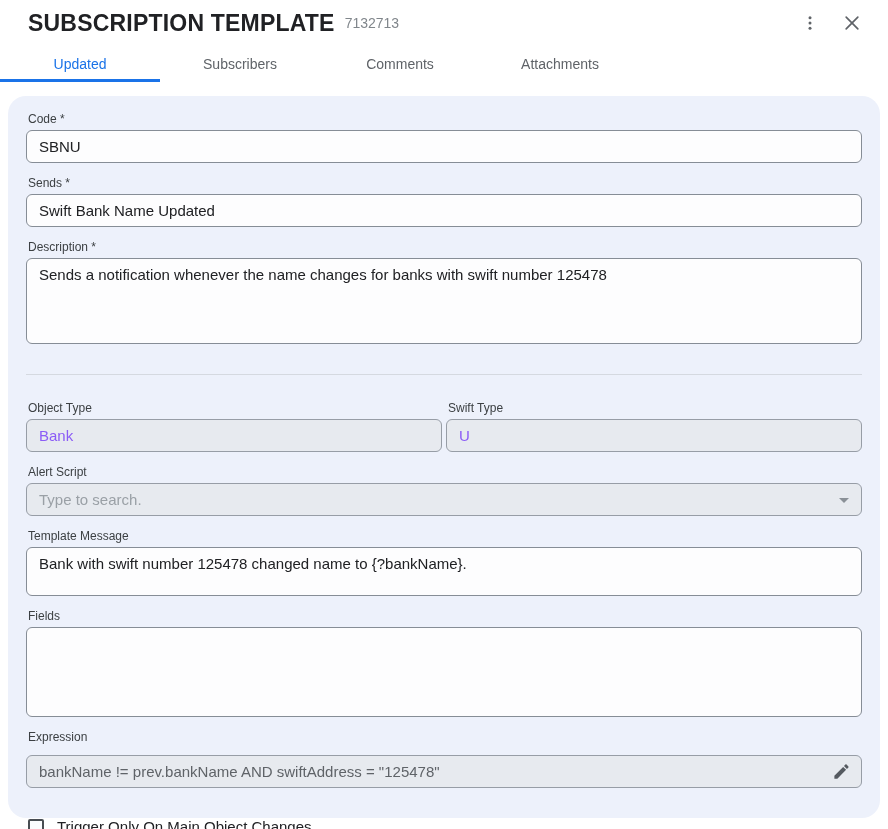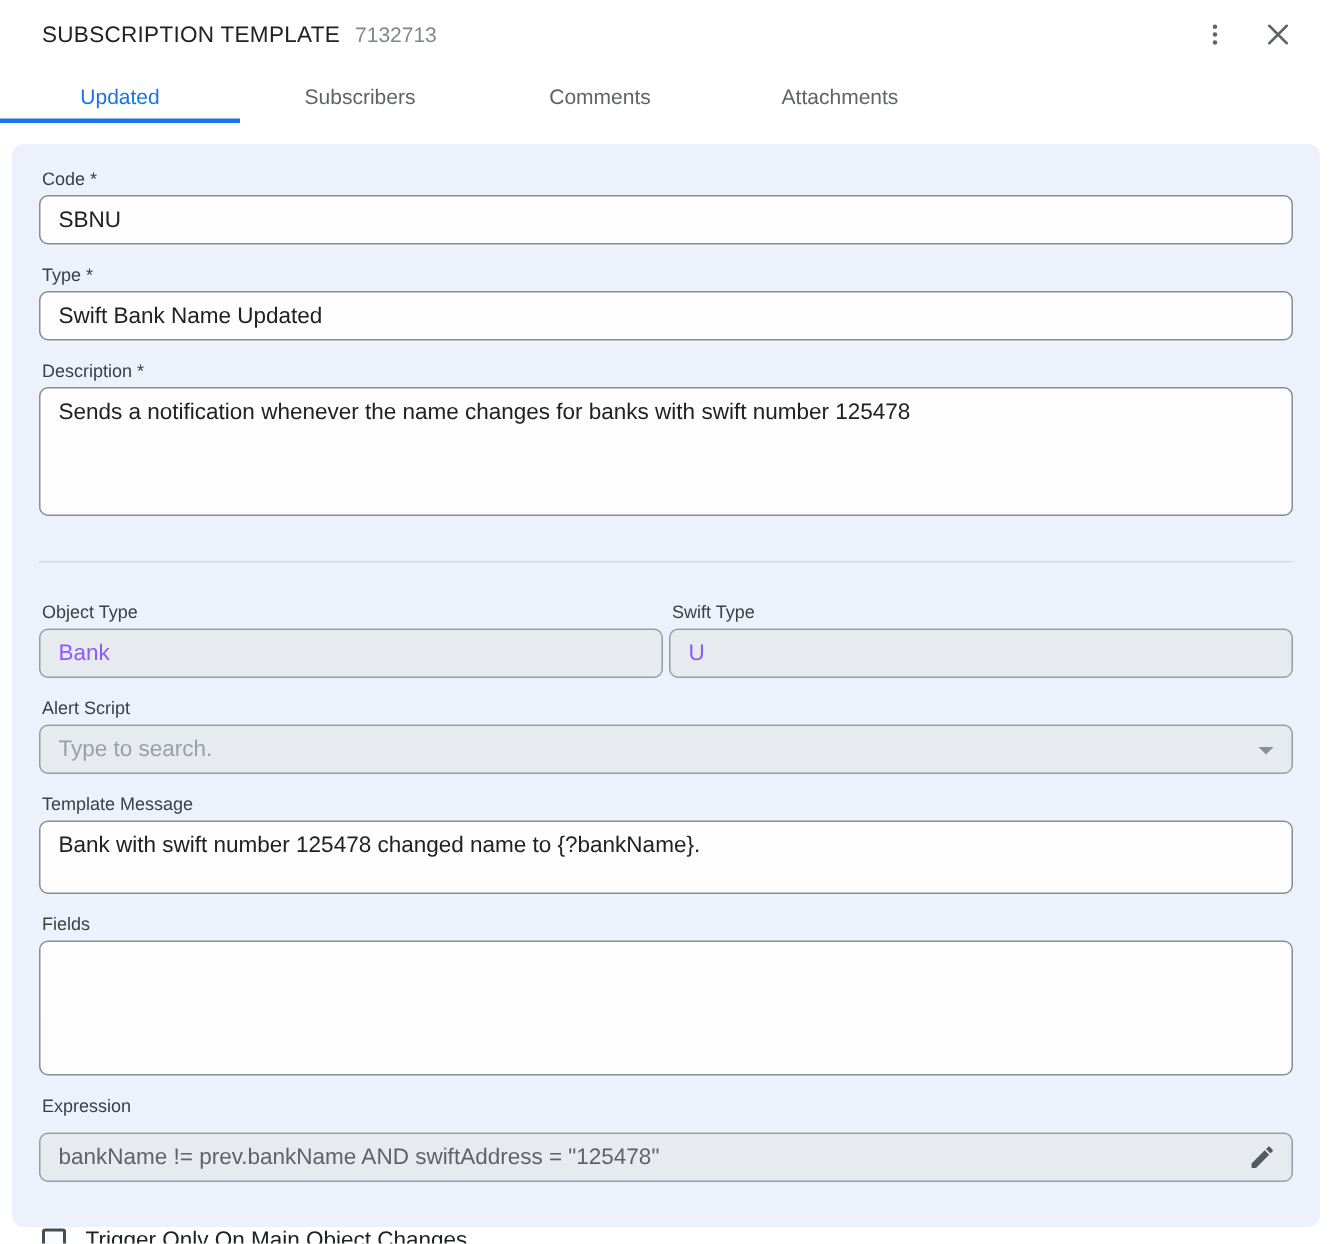--- a/index.html
+++ b/index.html
@@ -11,22 +11,22 @@
   }
 
   
   .header {
     height: 46px;
     display: flex;
     align-items: center;
     padding: 0 24px 0 28px;
   }
   .header-title {
-    font-size: 15px;
-    font-weight: normal;
+    font-size: 23px;
+    font-weight: bold;
     letter-spacing: .2px;
     color: #202124;
   }
   .header-id {
     margin-left: 10px;
     font-size: 14px;
     color: #80868b;
   }
   .header-actions {
     margin-left: auto;
@@ -61,21 +61,21 @@
   .tab.active {
     color: #1a73e8;
     border-bottom-color: #1a73e8;
   }
 
   
   .panel {
     margin: 14px 8px 0 8px;
     height: 722px;
     background: #edf1fb;
-    border-radius: 8px;
+    border-radius: 18px;
     padding: 16px 18px 18px 18px;
   }
   .field-label {
     display: block;
     font-size: 12px;
     color: #3c4043;
     margin: 0 0 4px 2px;
   }
   .text-input {
     display: block;
@@ -197,21 +197,21 @@
 </div>
 
 <div class="panel">
 
   <div class="field-group">
     <label class="field-label">Code *</label>
     <input class="text-input" type="text" value="SBNU" style="">
   </div>
 
   <div class="field-group">
-    <label class="field-label">Type *</label>
+    <label class="field-label">Sends *</label>
     <input class="text-input" type="text" value="Swift Bank Name Updated" style="">
   </div>
 
   <div class="field-group">
     <label class="field-label">Description *</label>
     <textarea class="text-area" style="height: 86px;">Sends a notification whenever the name changes for banks with swift number 125478</textarea>
   </div>
 
   <hr class="divider">
 

